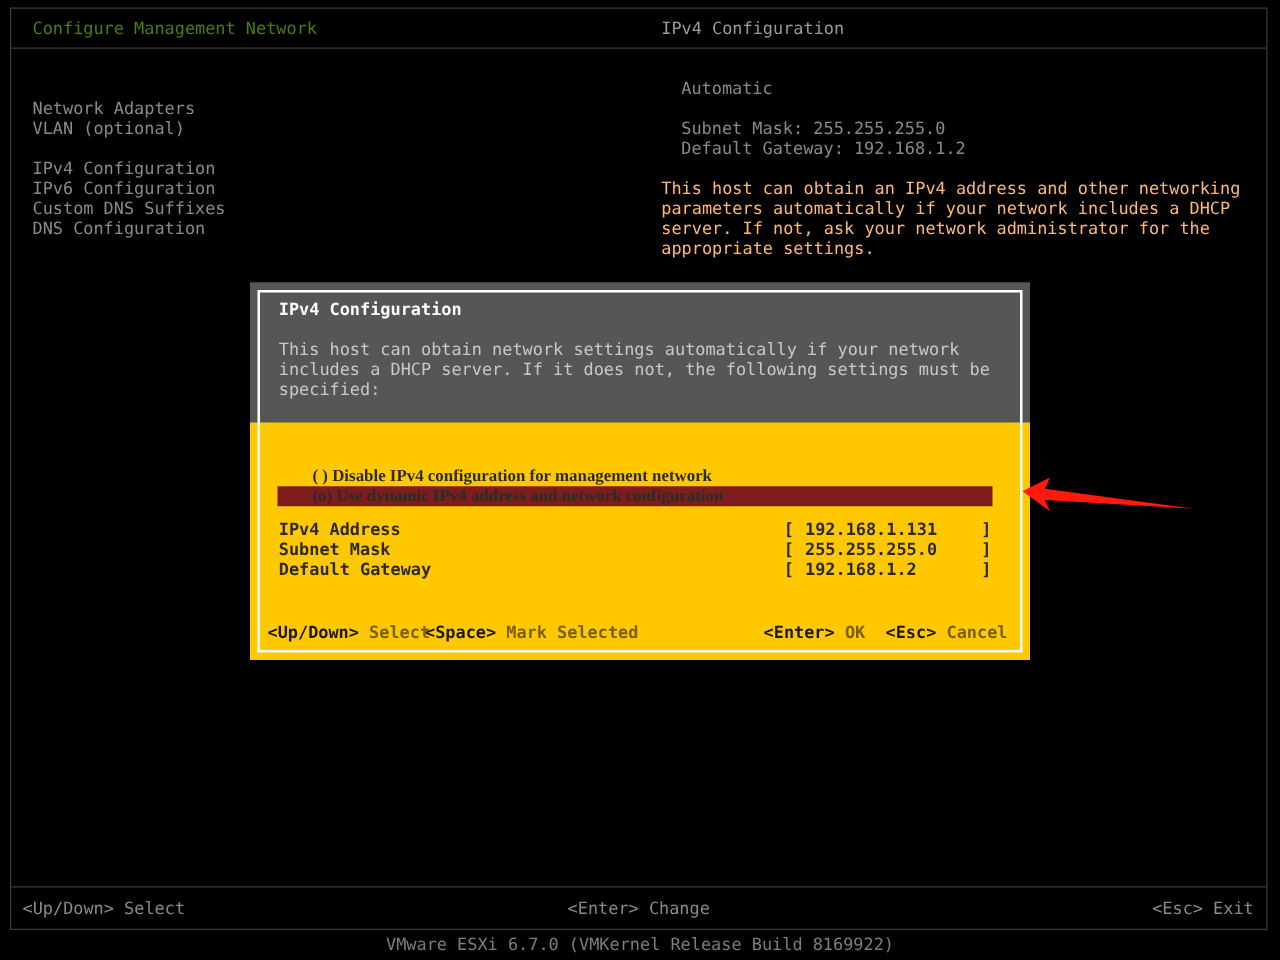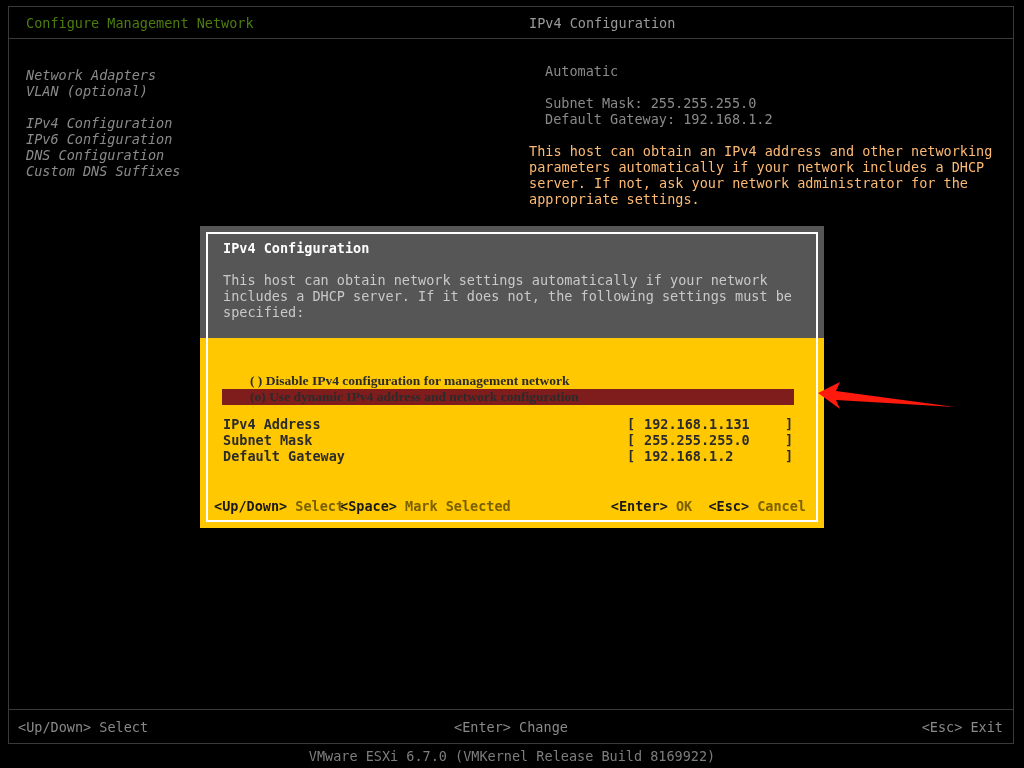--- a/index.html
+++ b/index.html
@@ -53,23 +53,22 @@
     left: 520px;
     top: 8px;
     color: #9a9a9a;
     white-space: pre;
   }
 
   
   #menu-pane {
     position: absolute;
     left: 17px;
-    top: 60px;
+    top: 72px;
     width: 440px;
-    font-style: italic;
   }
   .menu-item {
     color: #8a8a8a;
     white-space: pre;
     height: 16px;
     line-height: 16px;
   }
   .menu-gap { height: 16px; }
 
   
@@ -282,22 +281,22 @@
     <div class="header-left">Configure Management Network</div>
     <div class="header-right">IPv4 Configuration</div>
   </div>
 
   <div id="menu-pane">
     <div class="menu-item">Network Adapters</div>
     <div class="menu-item">VLAN (optional)</div>
     <div class="menu-gap"></div>
     <div class="menu-item">IPv4 Configuration</div>
     <div class="menu-item">IPv6 Configuration</div>
+    <div class="menu-item">Custom DNS Suffixes</div>
     <div class="menu-item">DNS Configuration</div>
-    <div class="menu-item">Custom DNS Suffixes</div>
   </div>
 
   <div id="detail-pane">
     <div class="detail-line">Automatic</div>
     <div class="detail-gap"></div>
     <div class="detail-line">Subnet Mask: 255.255.255.0</div>
     <div class="detail-line">Default Gateway: 192.168.1.2</div>
     <div class="detail-gap"></div>
     <div class="detail-para">This host can obtain an IPv4 address and other networking
 parameters automatically if your network includes a DHCP

